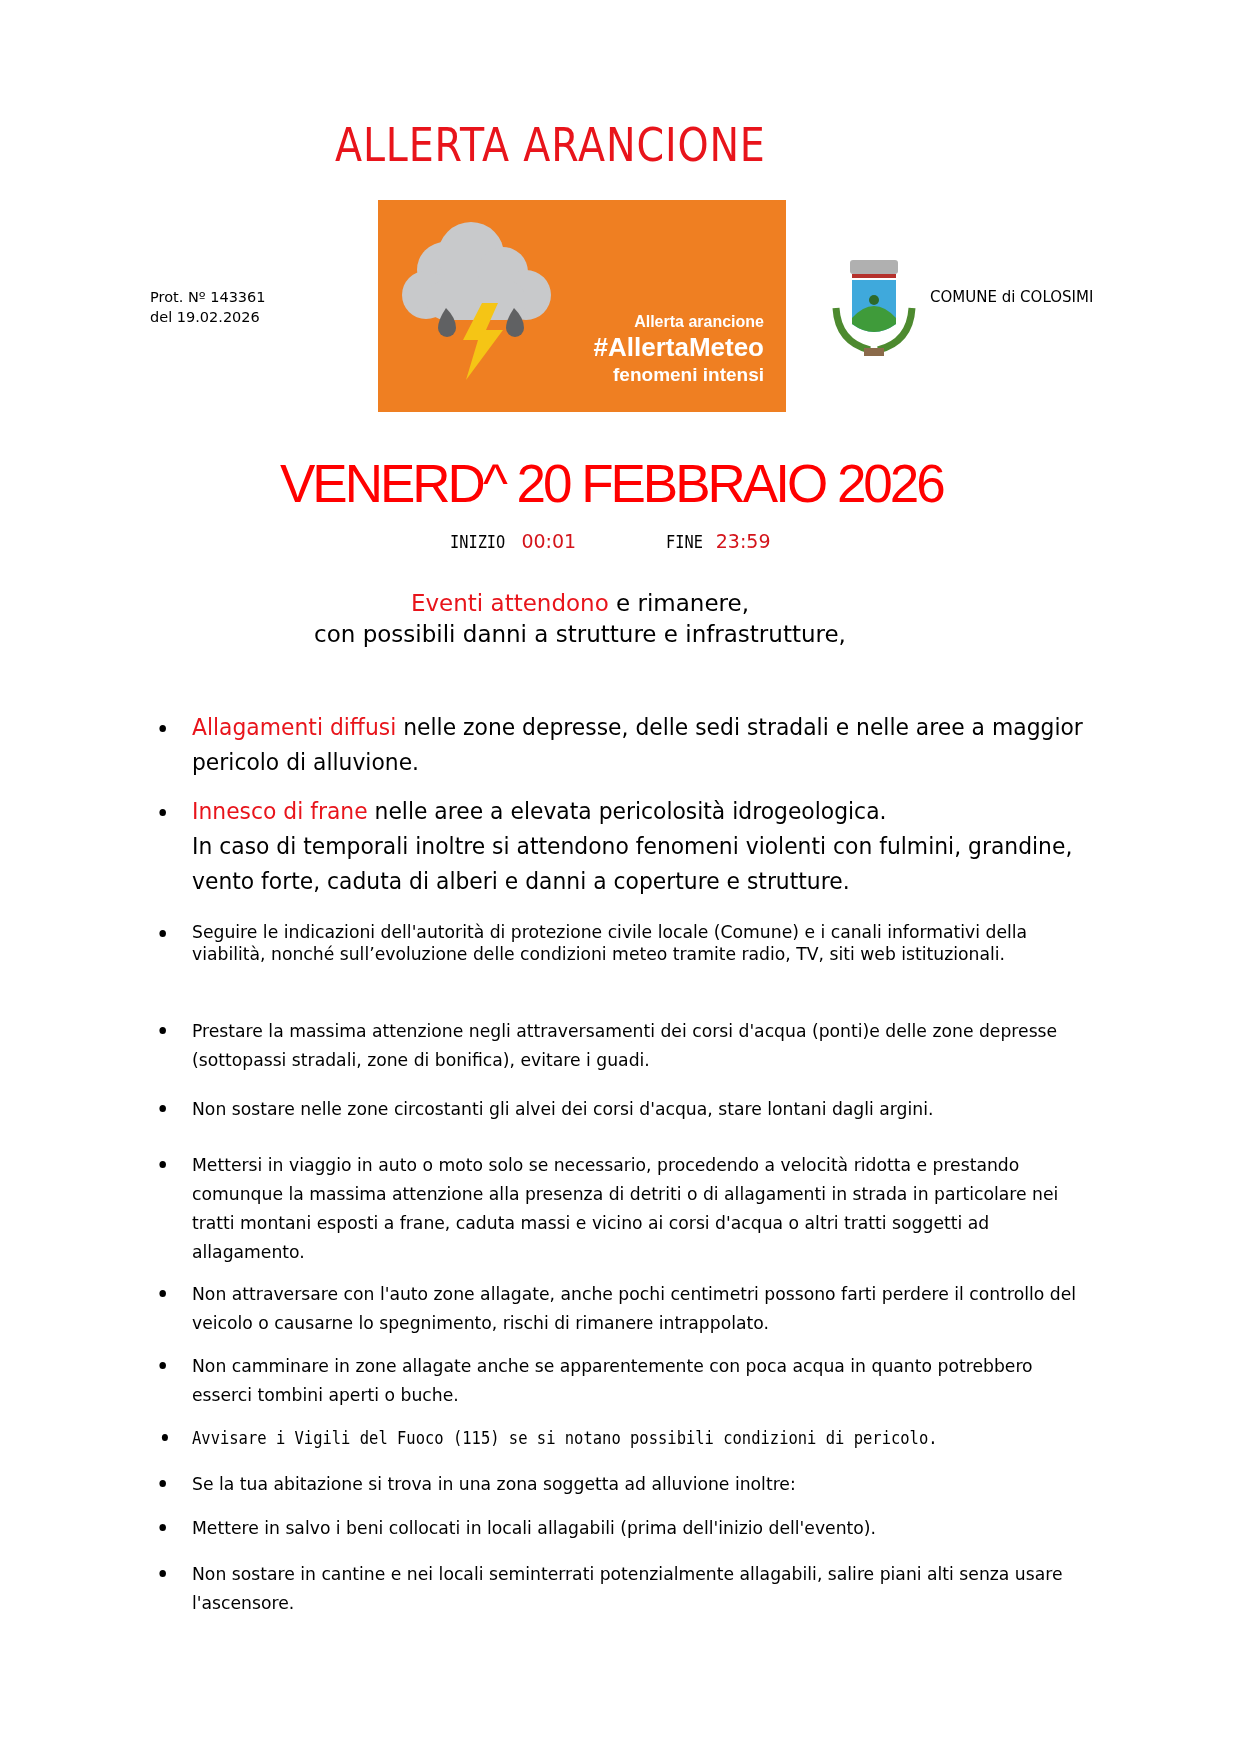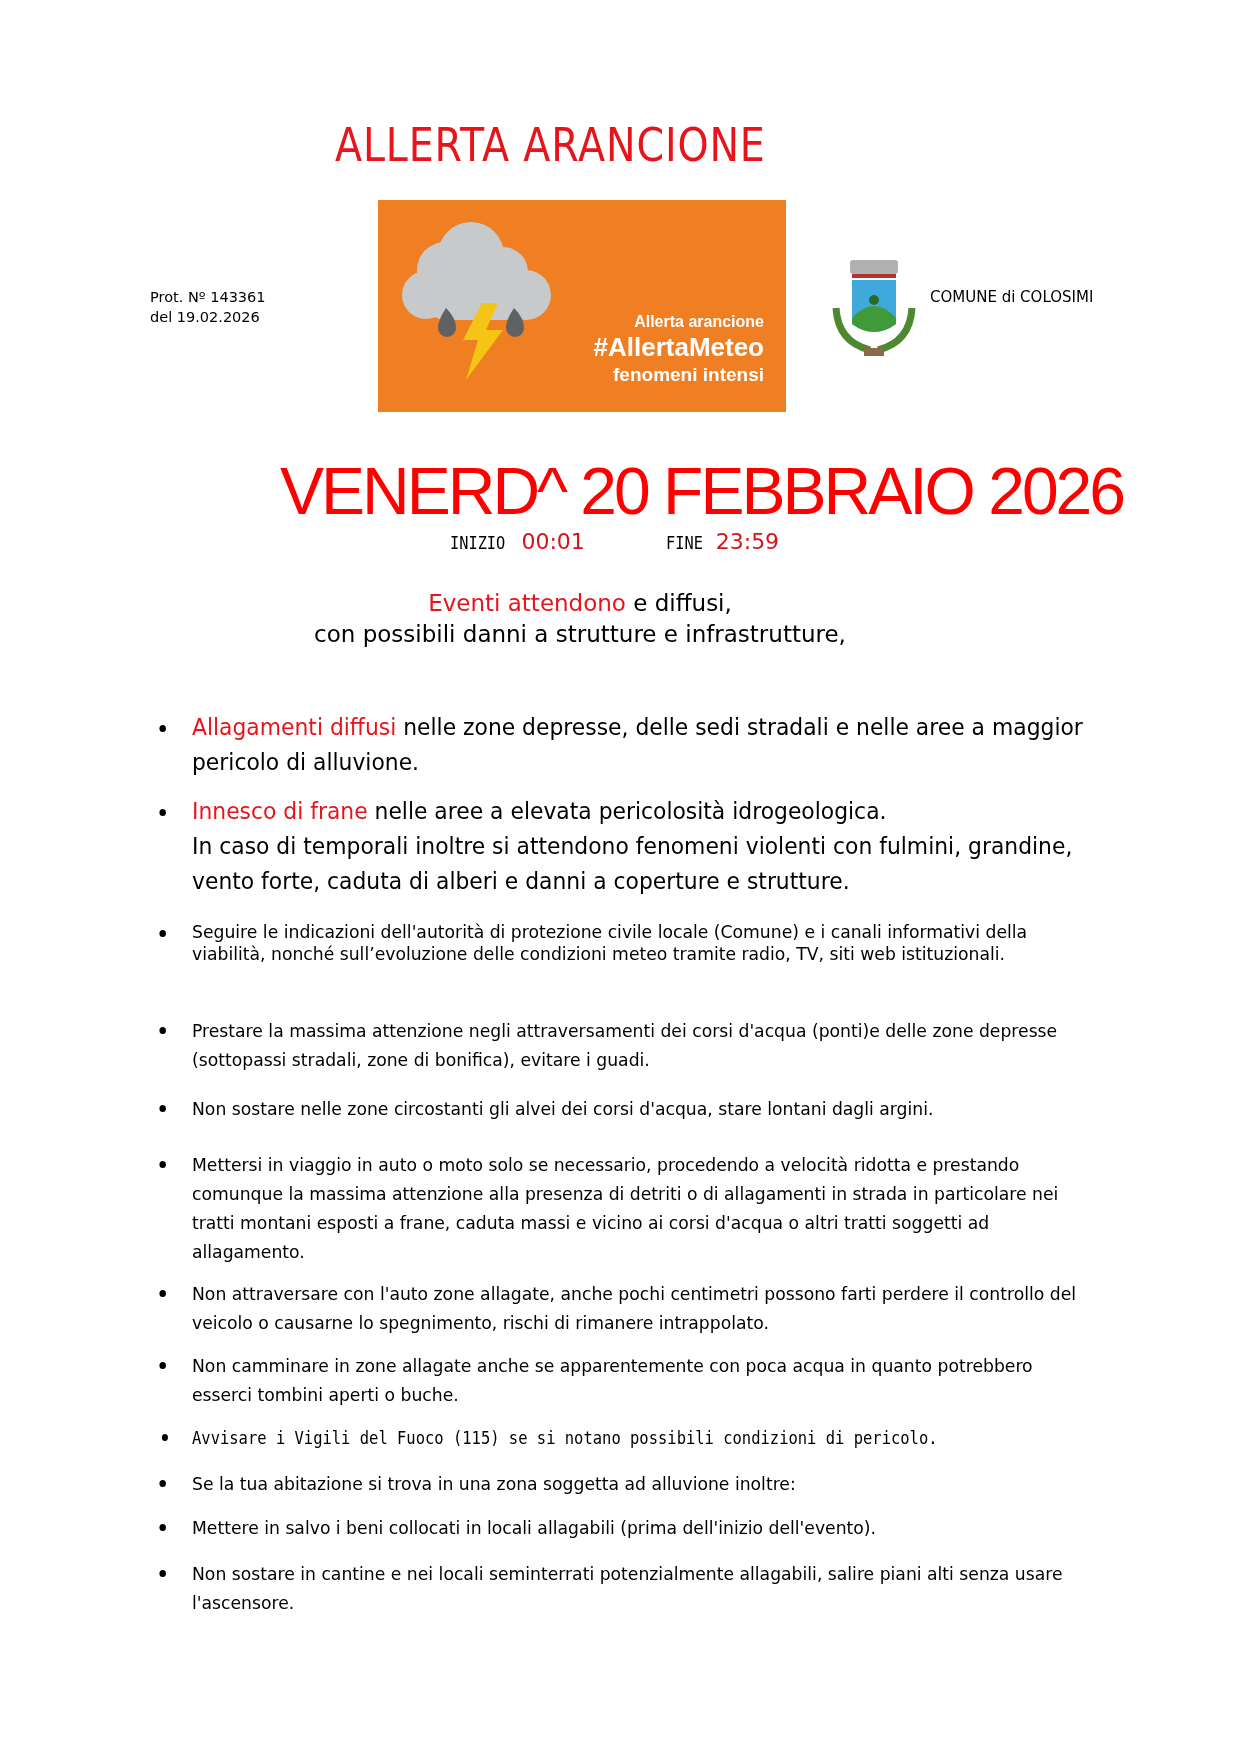--- a/index.html
+++ b/index.html
@@ -18,26 +18,26 @@
     .banner {
       left: 378px; top: 200px; width: 408px; height: 212px; background: #ef7f22;
     }
     .banner .txt { position: absolute; right: 22px; text-align: right; color: #fff; font-family: "Liberation Sans", sans-serif; font-weight: bold; }
     .banner .t1 { top: 113px; font-size: 16px; }
     .banner .t2 { top: 132px; font-size: 26px; }
     .banner .t3 { top: 164px; font-size: 19px; }
     .crest { left: 830px; top: 258px; width: 88px; height: 102px; }
     .comune { left: 930px; top: 288px; font-size: 15px; }
     .date {
-      left: 280px; top: 453px; font-size: 66px; color: #ff0000;
+      left: 280px; top: 453px; font-size: 53px; color: #ff0000;
       font-family: "Liberation Sans", sans-serif; letter-spacing: -3px; white-space: nowrap;
     }
     .times { top: 529px; font-size: 20px; white-space: nowrap; }
     .times .lbl { font-family: "DejaVu Sans Mono", monospace; font-size: 18px; transform: scaleX(0.85); display:inline-block; transform-origin: left; }
-    .times .val { color: #d4141b; font-family: "DejaVu Sans", sans-serif; font-size: 22px; }
+    .times .val { color: #d4141b; font-family: "DejaVu Sans", sans-serif; font-size: 19px; }
     .lead {
       left: 0; width: 1160px; top: 588px; text-align: center; font-size: 23px; line-height: 31px;
     }
     ul.list { position: absolute; left: 0; top: 0; margin: 0; padding: 0; list-style: none; }
     .item { position: absolute; left: 192px; width: 900px; }
     .item::before {
       content: ""; position: absolute; left: -33px; width: 7px; height: 7px;
       background: #000; border-radius: 50%;
     }
     .big { font-size: 23.5px; line-height: 35px; font-family: "DejaVu Sans", sans-serif; transform: scaleX(0.93); transform-origin: left top; width: 960px; }
@@ -95,21 +95,21 @@
 <div class="abs times" style="left:450px">
   <span class="lbl">INIZIO</span>
   <span class="val">00:01</span>
 </div>
 <div class="abs times" style="left:666px">
   <span class="lbl">FINE</span>
   <span class="val">23:59</span>
 </div>
 
 <div class="abs lead">
-  <div><span class="red">Eventi attendono</span><span> e diffusi,</span></div>
+  <div><span class="red">Eventi attendono</span><span> e rimanere,</span></div>
   <div>con possibili danni a strutture e infrastrutture,</div>
 </div>
 
 <ul class="list">
   <li class="item big" style="top:710px">
     <span class="red">Allagamenti diffusi</span><span> nelle zone depresse, delle sedi stradali e nelle aree a maggior pericolo di alluvione.</span>
   </li>
   <li class="item big" style="top:794px">
     <span class="red">Innesco di frane</span><span> nelle aree a elevata pericolosità idrogeologica.</span><br>
     <span>In caso di temporali inoltre si attendono fenomeni violenti con fulmini, grandine, vento forte, caduta di alberi e danni a coperture e strutture.</span>

